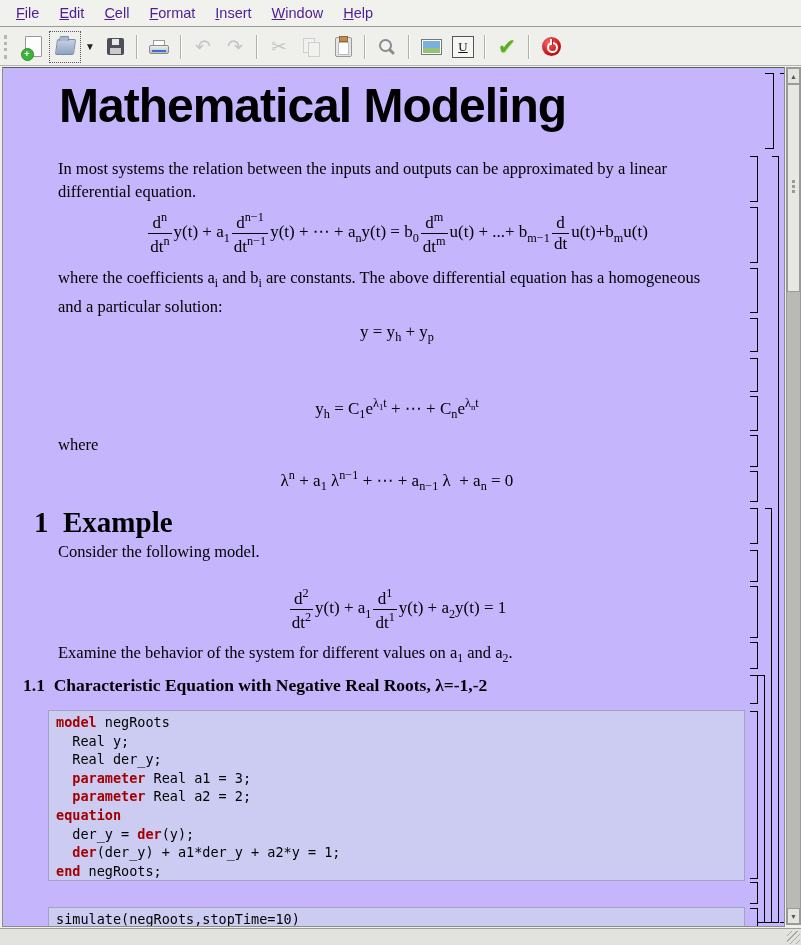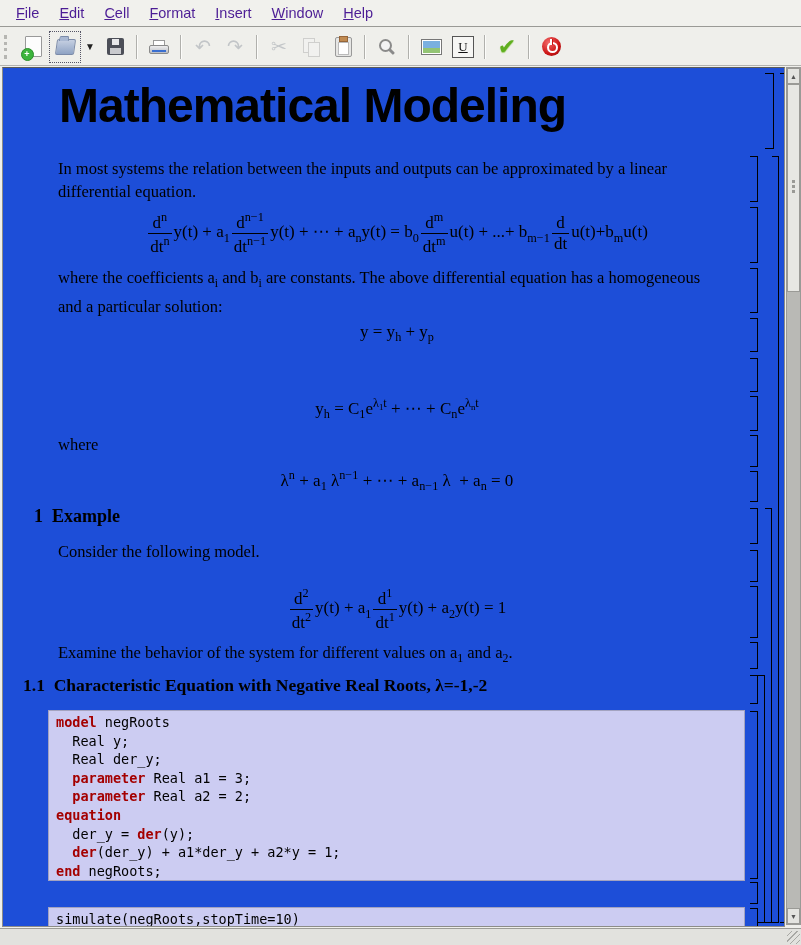--- a/index.html
+++ b/index.html
@@ -52,26 +52,26 @@
   .ic-image{width:19px;height:14px;border:1px solid #777;background:linear-gradient(#7ab0e0 0 55%,#93c474 55% 100%);box-shadow:inset 0 0 0 1px #fff;}
   .ic-underline{width:20px;height:20px;border:1px solid #555;background:#f6f6f4;display:flex;align-items:center;justify-content:center;
         font-family:"Liberation Serif",serif;font-size:13px;text-decoration:underline;color:#111;}
   .ic-check{font-size:22px;line-height:1;color:#5fae1f;text-shadow:0 1px 1px #9ed06e;}
   .ic-power{width:19px;height:19px;border-radius:50%;background:radial-gradient(circle at 35% 30%,#f26a6a,#cc1515 60%,#8e0808);position:relative;}
   .ic-power .ring{position:absolute;top:5px;left:5px;width:7px;height:7px;border:2px solid #fff;border-radius:50%;}
   .ic-power .bar{position:absolute;top:2px;left:8px;width:3px;height:6px;background:#cc1515;border-left:0;box-shadow:0 0 0 0;}
   .ic-power .bar:before{content:"";position:absolute;left:0.5px;top:0;width:2px;height:6px;background:#fff;}
 
   
-  #canvas{position:absolute;left:2px;top:67px;width:783px;height:860px;background:#1d4ed8;
+  #canvas{position:absolute;left:2px;top:67px;width:783px;height:860px;background:#c4b5fd;
           border:1px solid #8c8c88;border-top-color:#5c5c58;box-sizing:border-box;overflow:hidden;}
   .cell{position:absolute;}
   .serif{font-family:"Liberation Serif",serif;font-size:16.5px;line-height:23px;color:#000;}
   .doc-title{font-family:"Liberation Sans",sans-serif;font-weight:bold;font-size:48px;letter-spacing:-1px;color:#000;}
-  .h1{font-family:"Liberation Serif",serif;font-weight:bold;font-size:18px;color:#000;}
+  .h1{font-family:"Liberation Serif",serif;font-weight:bold;font-size:29px;color:#000;}
   .h2{font-family:"Liberation Serif",serif;font-weight:bold;font-size:17.5px;color:#000;}
   .eqcell{left:24px;width:740px;text-align:center;font-family:"Liberation Serif",serif;
           font-size:17px;color:#000;}
   .eqcell sub,.eqcell sup,.serif sub{font-size:.72em;}
   .fr{display:inline-block;text-align:center;vertical-align:middle;margin:0 2px;}
   .fr>span{display:block;line-height:1.2;padding:0 2px;}
   .fr>span:last-child{border-top:1px solid #000;}
   .codecell{left:45px;width:697px;background:#ccccf2;border:1px solid #a3a3c0;box-sizing:border-box;
             font-family:"DejaVu Sans Mono",monospace;font-size:13.5px;line-height:18.6px;
             white-space:pre;padding:2px 0 2px 7px;color:#000;overflow:hidden;}

